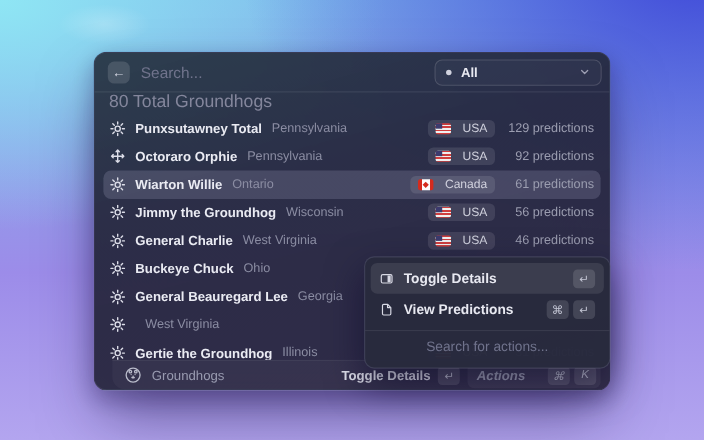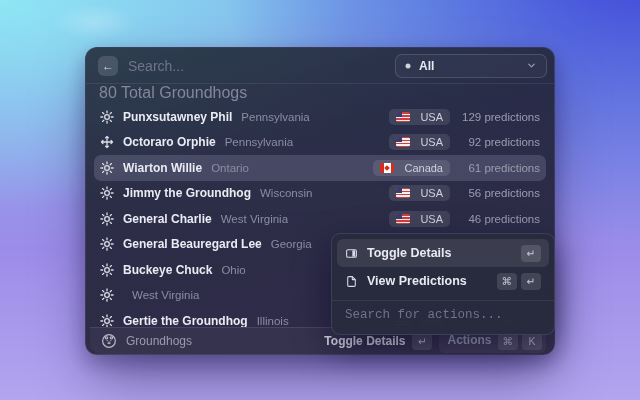--- a/index.html
+++ b/index.html
@@ -68,59 +68,59 @@
   }
   .flag { width:14px; height:10px; border-radius:2px; overflow:hidden; position:relative; flex:none; }
   .flag-us { background:repeating-linear-gradient(180deg,#cf3e3e 0 1.5px,#f0f0f0 1.5px 3px); }
   .flag-us::after { content:''; position:absolute; left:0; top:0; width:6px; height:5px; background:#3c3b6e; }
   .flag-ca { background:linear-gradient(90deg,#d52b1e 0 25%,#fdfdfd 25% 75%,#d52b1e 75%); }
   .flag-ca::after { content:''; position:absolute; left:50%; top:50%; width:4px; height:4px; transform:translate(-50%,-50%) rotate(45deg); background:#d52b1e; }
   .preds { width:90px; text-align:right; font-size:11.5px; color:#9b9db0; flex:none; }
 
   
   .footer {
-    position:absolute; left:4px; right:0; bottom:0; height:27px;
+    position:absolute; left:16px; right:0; bottom:0; height:27px;
     border-top:1px solid rgba(255,255,255,0.09);
     background:rgba(255,255,255,0.035);
     border-radius:0 0 12px 12px;
     display:flex; align-items:center; gap:9px; padding:0 8px 0 11px;
   }
   .footer .app-icn { width:16px; height:16px; color:#b9bbca; flex:none; }
   .app-name { font-size:12px; color:#999bb0; }
   .footer-right { margin-left:auto; display:flex; align-items:center; gap:7px; }
   .primary-label { font-size:12px; font-weight:bold; color:#dfe0ea; }
   .key {
     min-width:20px; height:17px; padding:0 5px; border-radius:4px;
     background:rgba(255,255,255,0.13); color:#c6c8d6;
     display:flex; align-items:center; justify-content:center; font-size:10.5px;
   }
   .actions-group {
-    display:flex; gap:6px; padding:3px 4px 3px 8px;
-    border-radius:6px; background:rgba(255,255,255,0.06);
+    display:flex; align-items:center; gap:20px; padding:3px 4px 3px 8px;
+    border-radius:6px; background:rgba(255,255,255,0.06);font-style:italic;
   }
   .actions-label { font-size:12px; font-weight:bold; color:#a4a6b9; }
 
   
   .popup {
     position:absolute; left:331px; top:233px; width:224px; z-index:5;
     background:rgba(40,42,61,0.98);
     border:1px solid rgba(165,165,205,0.18);
     border-radius:9px; padding:5px;
     box-shadow:0 14px 34px rgba(10,5,40,0.55);
   }
   .popup-item { height:28px; border-radius:6px; display:flex; align-items:center; gap:9px; padding:0 8px; cursor:default; }
   .popup-item.selected { background:rgba(255,255,255,0.09); }
   .popup-item .icn { width:13px; height:13px; color:#d8d9e4; flex:none; }
   .popup-item-label { font-size:12.5px; font-weight:bold; color:#e8e9f1; }
   .popup-keys { margin-left:auto; display:flex; gap:4px; }
   .popup-divider { height:1px; background:rgba(255,255,255,0.08); margin:5px -5px 0; }
   .popup-search { height:28px; display:flex; align-items:center; padding:0 8px; }
   .popup-search input {
     width:100%; background:transparent; border:none; outline:none;
-    font-family:Liberation Mono, monospace; font-size:12.5px; color:#e8e9f1;
+    font-family:Liberation Sans, sans-serif; font-size:12.5px; color:#e8e9f1;text-align:center;
   }
 
   .icn svg { width:100%; height:100%; display:block; }
 </style>
 </head>
 <body>
 
 <div class="window">
 
   <div class="searchbar">
@@ -146,21 +146,21 @@
   <div class="list">
     <div class="section-header">80 Total Groundhogs</div>
     <div id="rows">
         <div class="row">
           <span class="icn">
             <svg viewBox="0 0 24 24" fill="none" stroke="currentColor" stroke-width="2.2" stroke-linecap="round">
               <circle cx="12" cy="12" r="4"></circle>
               <path d="M12 1.5v3.2M12 19.3v3.2M1.5 12h3.2M19.3 12h3.2M4.4 4.4l2.3 2.3M17.3 17.3l2.3 2.3M19.6 4.4l-2.3 2.3M6.7 17.3l-2.3 2.3"></path>
             </svg>
           </span>
-          <span class="g-name">Punxsutawney Phil</span>
+          <span class="g-name">Punxsutawney Total</span>
           <span class="g-loc">Pennsylvania</span>
           <span class="badge">
             <span class="flag flag-us"></span>
             <span>USA</span>
           </span>
           <span class="preds">129 predictions</span>
         </div>
         <div class="row">
           <span class="icn">
             <svg viewBox="0 0 24 24" fill="none" stroke="currentColor" stroke-width="2.2" stroke-linecap="round" stroke-linejoin="round">
@@ -220,32 +220,32 @@
           </span>
           <span class="preds">46 predictions</span>
         </div>
         <div class="row nobadge">
           <span class="icn">
             <svg viewBox="0 0 24 24" fill="none" stroke="currentColor" stroke-width="2.2" stroke-linecap="round">
               <circle cx="12" cy="12" r="4"></circle>
               <path d="M12 1.5v3.2M12 19.3v3.2M1.5 12h3.2M19.3 12h3.2M4.4 4.4l2.3 2.3M17.3 17.3l2.3 2.3M19.6 4.4l-2.3 2.3M6.7 17.3l-2.3 2.3"></path>
             </svg>
           </span>
+          <span class="g-name">Buckeye Chuck</span>
+          <span class="g-loc">Ohio</span>
+        </div>
+        <div class="row nobadge">
+          <span class="icn">
+            <svg viewBox="0 0 24 24" fill="none" stroke="currentColor" stroke-width="2.2" stroke-linecap="round">
+              <circle cx="12" cy="12" r="4"></circle>
+              <path d="M12 1.5v3.2M12 19.3v3.2M1.5 12h3.2M19.3 12h3.2M4.4 4.4l2.3 2.3M17.3 17.3l2.3 2.3M19.6 4.4l-2.3 2.3M6.7 17.3l-2.3 2.3"></path>
+            </svg>
+          </span>
           <span class="g-name">General Beauregard Lee</span>
           <span class="g-loc">Georgia</span>
-        </div>
-        <div class="row nobadge">
-          <span class="icn">
-            <svg viewBox="0 0 24 24" fill="none" stroke="currentColor" stroke-width="2.2" stroke-linecap="round">
-              <circle cx="12" cy="12" r="4"></circle>
-              <path d="M12 1.5v3.2M12 19.3v3.2M1.5 12h3.2M19.3 12h3.2M4.4 4.4l2.3 2.3M17.3 17.3l2.3 2.3M19.6 4.4l-2.3 2.3M6.7 17.3l-2.3 2.3"></path>
-            </svg>
-          </span>
-          <span class="g-name">Buckeye Chuck</span>
-          <span class="g-loc">Ohio</span>
         </div>
         <div class="row nobadge">
           <span class="icn">
             <svg viewBox="0 0 24 24" fill="none" stroke="currentColor" stroke-width="2.2" stroke-linecap="round">
               <circle cx="12" cy="12" r="4"></circle>
               <path d="M12 1.5v3.2M12 19.3v3.2M1.5 12h3.2M19.3 12h3.2M4.4 4.4l2.3 2.3M17.3 17.3l2.3 2.3M19.6 4.4l-2.3 2.3M6.7 17.3l-2.3 2.3"></path>
             </svg>
           </span>
           <span class="g-loc">West Virginia</span>
         </div>

